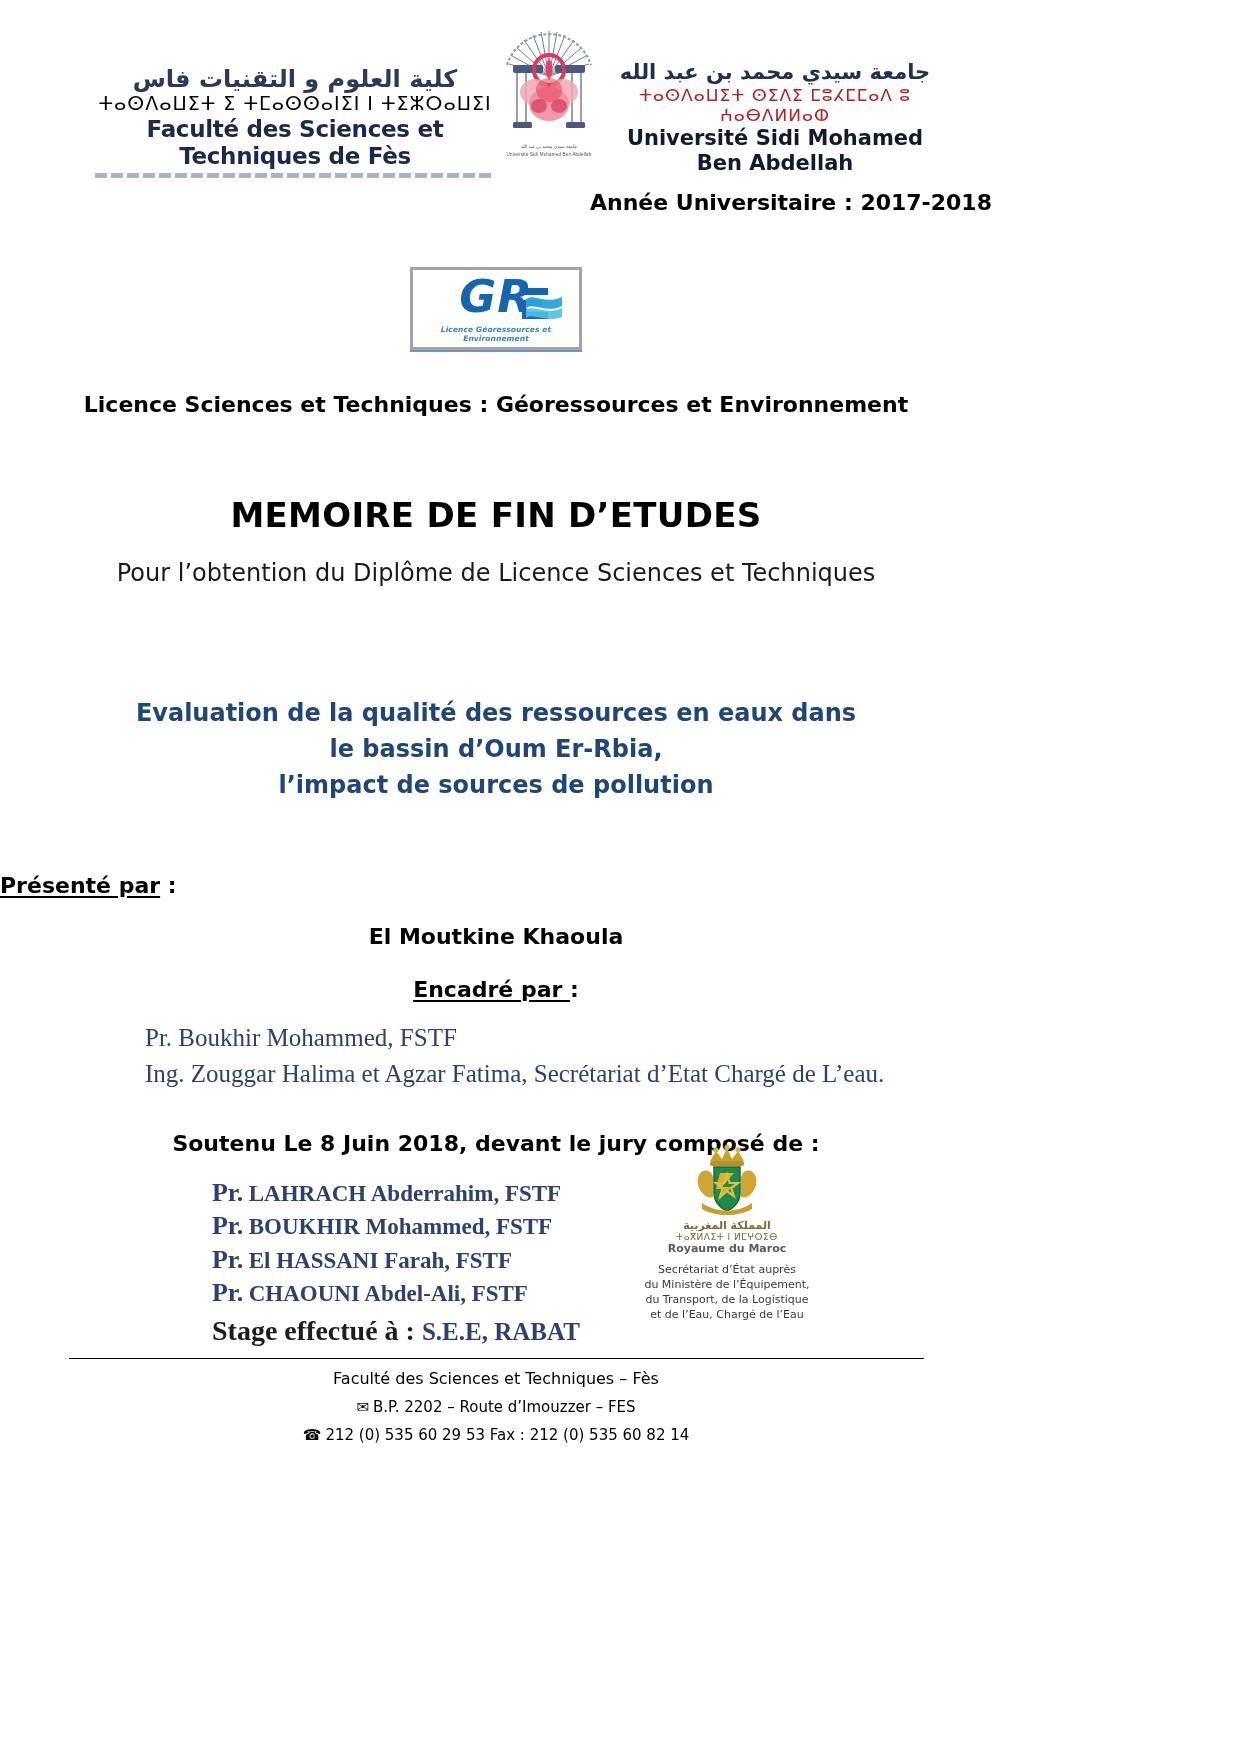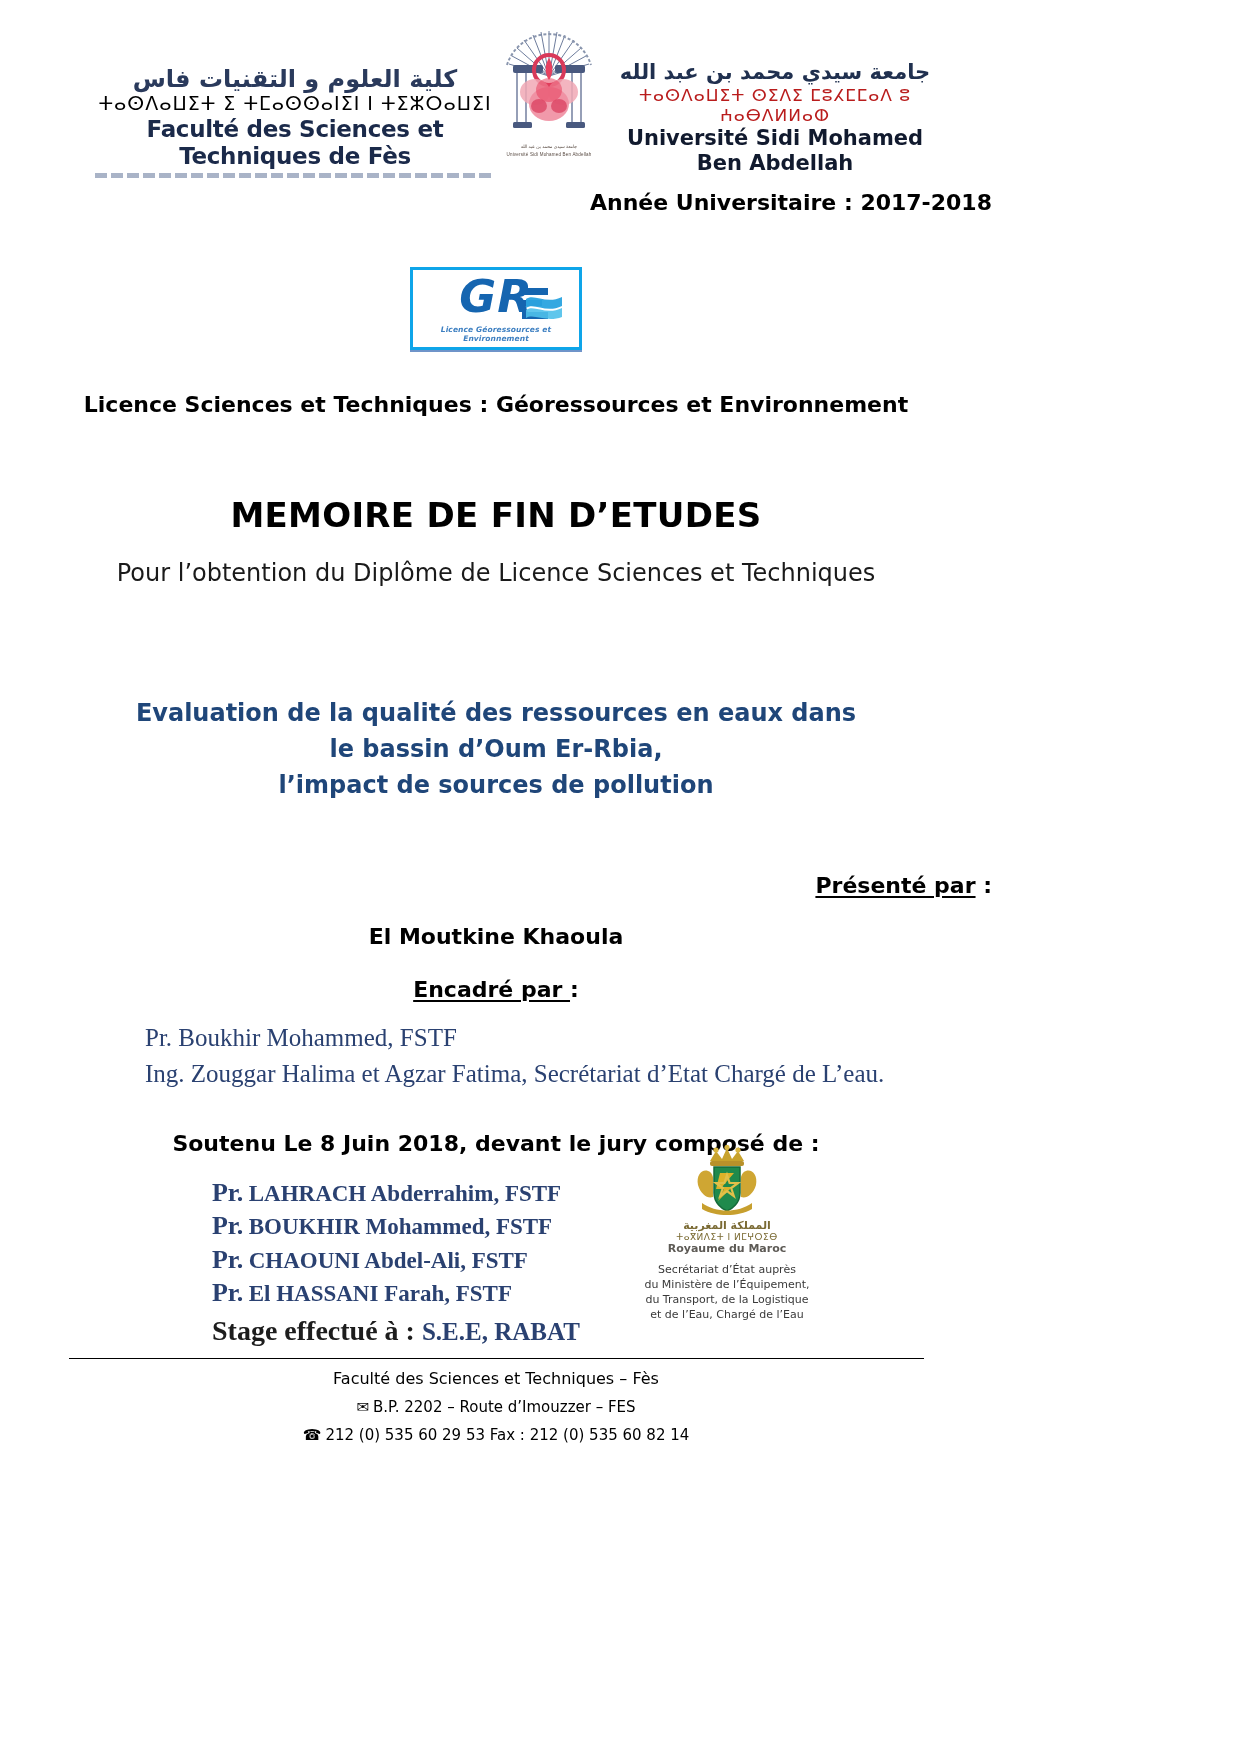--- a/index.html
+++ b/index.html
@@ -134,21 +134,21 @@
 
   
   .gre-wrap {
     display: flex;
     justify-content: center;
     margin-top: 52px;
   }
   .gre-logo {
     width: 172px;
     height: 83px;
-    border: 3px solid #0ea5e9;
+    border: 3px solid #a3a3a3;
     background: #ffffff;
     box-sizing: border-box;
     position: relative;
     box-shadow: 0 2px 0 #6f94c9;
   }
   .gre-inner {
     position: absolute;
     inset: 2px;
     border: 1px solid #ffffff;
   }
@@ -214,21 +214,21 @@
     text-align: center;
     font-family: "DejaVu Sans", sans-serif;
     font-weight: bold;
     font-size: 24px;
     color: #1f4679;
     line-height: 1.5;
     margin-top: 108px;
     padding: 0 120px;
   }
   .presente {
-    text-align: right;
+    text-align: left;
     font-family: "DejaVu Sans", sans-serif;
     font-weight: bold;
     font-size: 22px;
     margin-top: 70px;
     color: #000;
   }
   .presente span.u, .encadre span.u {
     text-decoration: underline;
     text-underline-offset: 3px;
   }
@@ -469,24 +469,24 @@
   <div class="soutenu">Soutenu Le 8 Juin 2018, devant le jury composé de :</div>
 
   <div class="jury">
     <div>
       <span class="pr">Pr.</span><span class="nm"> LAHRACH Abderrahim, FSTF</span>
     </div>
     <div>
       <span class="pr">Pr.</span><span class="nm"> BOUKHIR Mohammed, FSTF</span>
     </div>
     <div>
+      <span class="pr">Pr.</span><span class="nm"> El HASSANI Farah, FSTF</span>
+    </div>
+    <div>
       <span class="pr">Pr.</span><span class="nm"> CHAOUNI Abdel-Ali, FSTF</span>
-    </div>
-    <div>
-      <span class="pr">Pr.</span><span class="nm"> El HASSANI Farah, FSTF</span>
     </div>
     <div class="stage-line">
       <span>Stage effectué à : </span><span class="place">S.E.E, RABAT</span>
     </div>
   </div>
 
   <div class="morocco">
     <div class="mor-crown">
       <svg width="78" height="72" viewBox="0 0 78 72">
 

